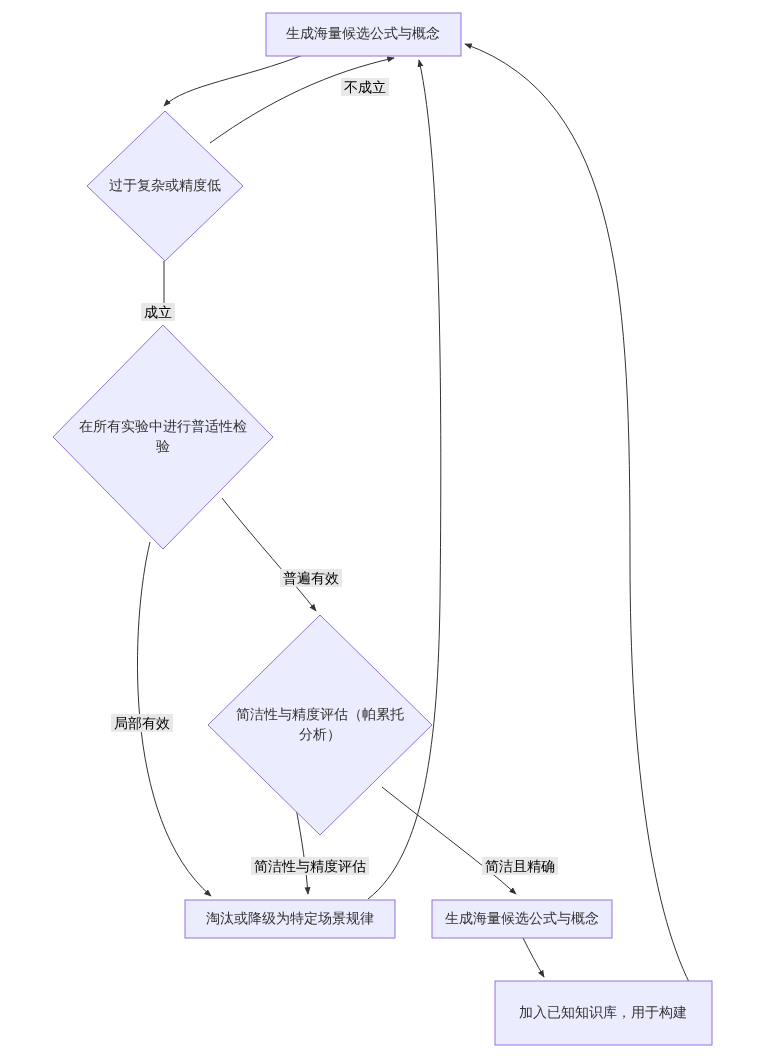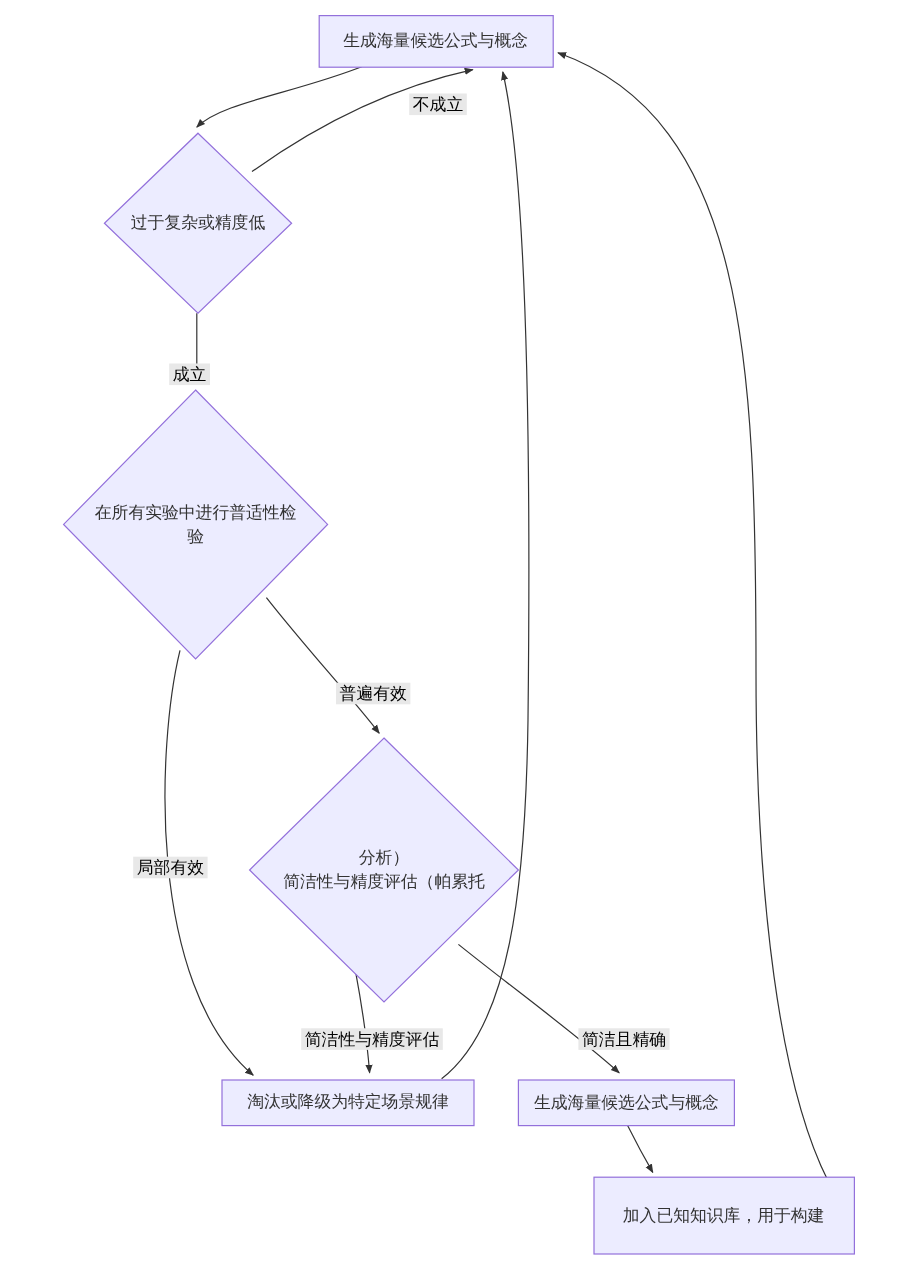--- a/index.html
+++ b/index.html
@@ -67,22 +67,22 @@
   <div class="node-label" style="left:363px; top:34px;">生成海量候选公式与概念</div>
 
   <div class="node-label" style="left:165px; top:186px;">过于复杂或精度低</div>
 
   <div class="node-label" style="left:163px; top:437px;">
     <div>在所有实验中进行普适性检</div>
     <div>验</div>
   </div>
 
   <div class="node-label" style="left:320px; top:725px;">
+    <div>简洁性与精度评估（帕累托</div>
     <div>分析）</div>
-    <div>简洁性与精度评估（帕累托</div>
   </div>
 
   <div class="node-label" style="left:290px; top:919px;font-family:Liberation Serif, serif;">淘汰或降级为特定场景规律</div>
 
   <div class="node-label" style="left:522px; top:919px;">生成海量候选公式与概念</div>
 
   <div class="node-label" style="left:603px; top:1013px;">
     <div>加入已知知识库，用于构建</div>
   </div>
 

